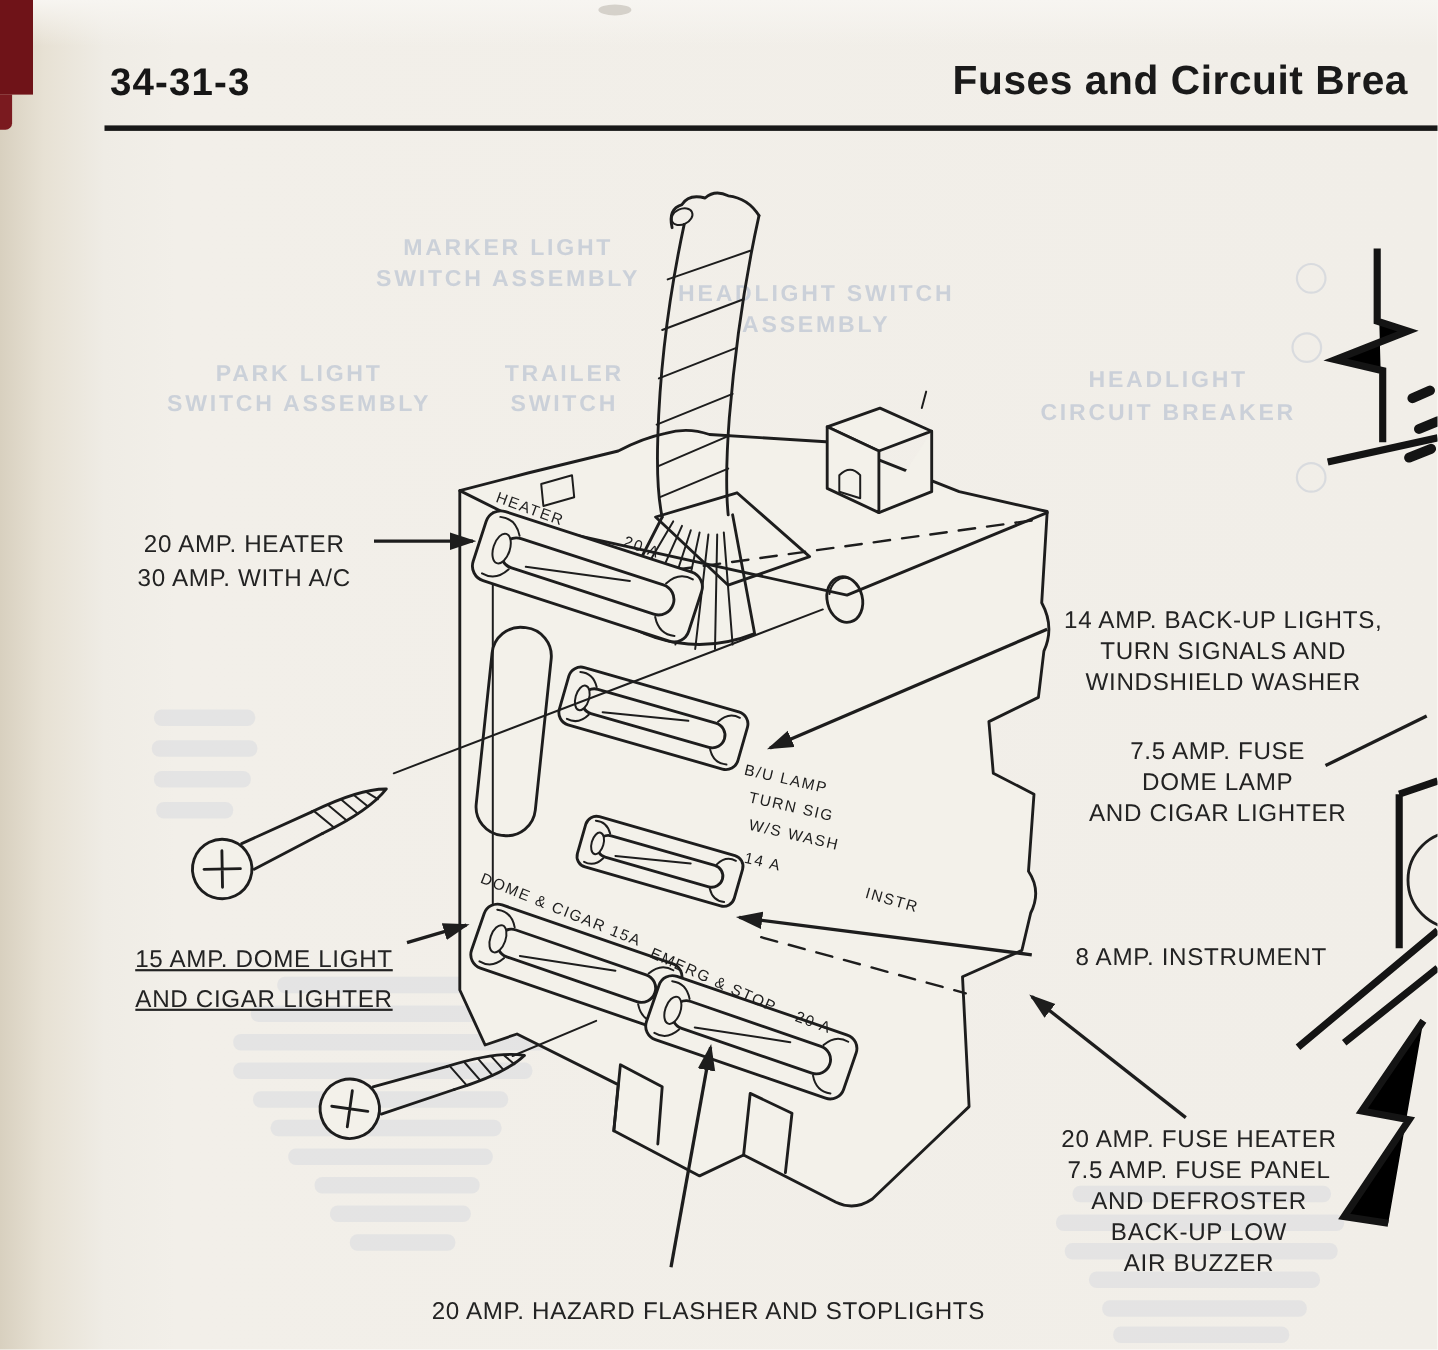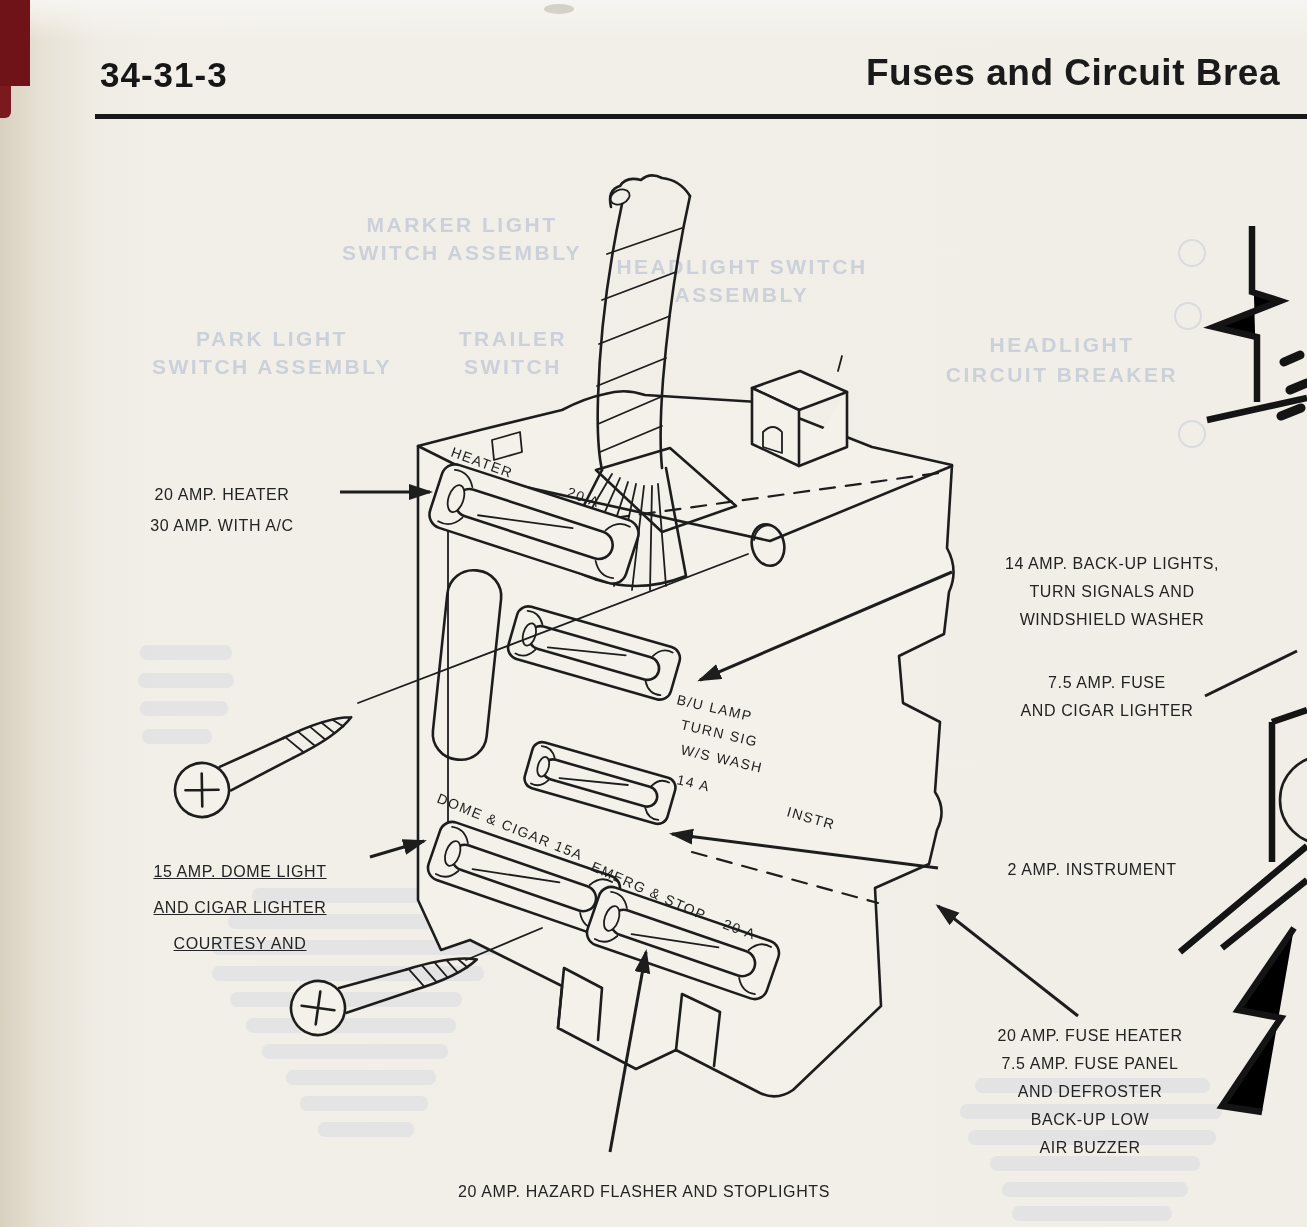--- a/index.html
+++ b/index.html
@@ -27,21 +27,21 @@
   .bold{stroke-width:6.5;stroke:#141414;}
   .dash{stroke-dasharray:15 11;stroke-width:2.2;}
   .lead{stroke:#1d1d1d;stroke-width:3;fill:none;}
   .mark{font-family:"Liberation Sans",sans-serif;font-size:14px;letter-spacing:1.5px;fill:#1d1d1d;}
   .ghost-t{font-family:"Liberation Sans",sans-serif;font-weight:bold;font-size:21px;
         letter-spacing:2.5px;fill:#bfc7d4;opacity:.75;text-anchor:middle;}
   .gbar{fill:#c2c9d6;opacity:.28;}
   .gcirc{stroke:#c2c9d6;opacity:.5;fill:none;stroke-width:2;}
 
   .callout{position:absolute;transform:translateX(-50%);text-align:center;
-        color:#232323;font-size:16px;letter-spacing:.6px;white-space:nowrap;}
+        color:#232323;font-size:22px;letter-spacing:.6px;white-space:nowrap;}
   .callout div{line-height:28px;}
   .lh30 div{line-height:30px;}
   .lh31 div{line-height:31px;}
   .lh36 div{line-height:36px;}
 </style>
 </head>
 <body>
 
 <div class="page">
 
@@ -214,31 +214,31 @@
   </div>
 
   <div class="callout" style="left:1112px;top:550px;">
     <div>14 AMP. BACK-UP LIGHTS,</div>
     <div>TURN SIGNALS AND</div>
     <div>WINDSHIELD WASHER</div>
   </div>
 
   <div class="callout" style="left:1107px;top:669px;">
     <div>7.5 AMP. FUSE</div>
+    <div>DOME LAMP</div>
     <div>AND CIGAR LIGHTER</div>
   </div>
 
   <div class="callout lh36" style="left:240px;top:854px;text-decoration:underline;">
     <div>15 AMP. DOME LIGHT</div>
     <div>AND CIGAR LIGHTER</div>
-    <div>COURTESY  AND</div>
   </div>
 
   <div class="callout lh30" style="left:1092px;top:855px;">
-    <div>2 AMP. INSTRUMENT</div>
+    <div>8 AMP. INSTRUMENT</div>
   </div>
 
   <div class="callout" style="left:1090px;top:1022px;">
     <div>20 AMP. FUSE HEATER</div>
     <div>7.5 AMP. FUSE PANEL</div>
     <div>AND DEFROSTER</div>
     <div>BACK-UP LOW</div>
     <div>AIR BUZZER</div>
   </div>
 

